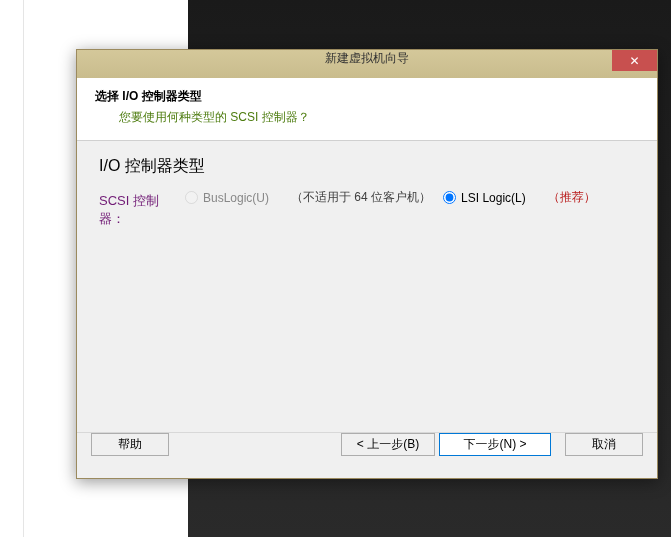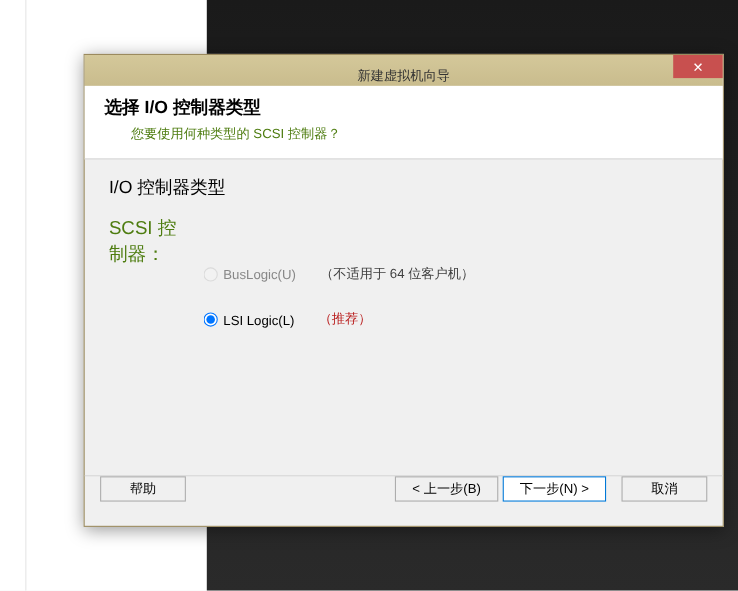--- a/index.html
+++ b/index.html
@@ -39,21 +39,21 @@
       width: 582px;
       height: 430px;
       background: #f0f0f0;
       border: 1px solid #9b8a5e;
       box-shadow: 0 3px 15px rgba(0,0,0,0.4);
     }
     .titlebar {
       height: 28px;
       background: linear-gradient(to bottom, #d4c89a, #c9bc8d);
       display: flex;
-      align-items: flex-end;
+      align-items: flex-start;
       justify-content: center;
       position: relative;
     }
     .titlebar-text {
       color: #333;
       font-size: 12px;
     }
     .close-btn {
       position: absolute;
       right: 0;
@@ -69,21 +69,21 @@
       font-family: Arial, sans-serif;
       cursor: pointer;
     }
     .header-section {
       background: #fff;
       padding: 10px 18px 14px 18px;
       border-bottom: 1px solid #d0d0d0;
     }
     .header-title {
       font-weight: bold;
-      font-size: 16px;
+      font-size: 12px;
       color: #000;
       margin-bottom: 4px;
     }
     .header-subtitle {
       font-size: 12px;
       color: #4d7c0f;
       padding-left: 24px;
     }
     .content-section {
       padding: 15px 22px;
@@ -94,30 +94,28 @@
       color: #000;
       margin-bottom: 6px;
     }
     .row {
       display: flex;
       align-items: flex-start;
       gap: 10px;
     }
     .scsi-label {
       width: 76px;
-      font-size: 17px;
-      color: #4d7c0f;
+      font-size: 13px;
+      color: #701a75;
       padding-top: 9px;
     }
     .radios {
       display: flex;
-      flex-direction: column;
-      gap: 24px;
+      gap: 12px;
       padding-top: 6px;
-      margin-top: 48px;
     }
     .radio-row {
       display: flex;
       align-items: center;
       gap: 22px;
     }
     .radio-item {
       display: flex;
       align-items: center;
       gap: 5px;
@@ -169,21 +167,21 @@
     .btn-help {
       width: 78px;
     }
     .spacer {
       flex: 1;
     }
     .btn-back {
       width: 94px;
     }
     .btn-next {
-      width: 94px;
+      width: 112px;
       margin-left: 4px;
       border: 1px solid #0078d7;
       background: #fff;
     }
     .btn-cancel {
       width: 78px;
       margin-left: 14px;
     }
   </style>
 </head>

